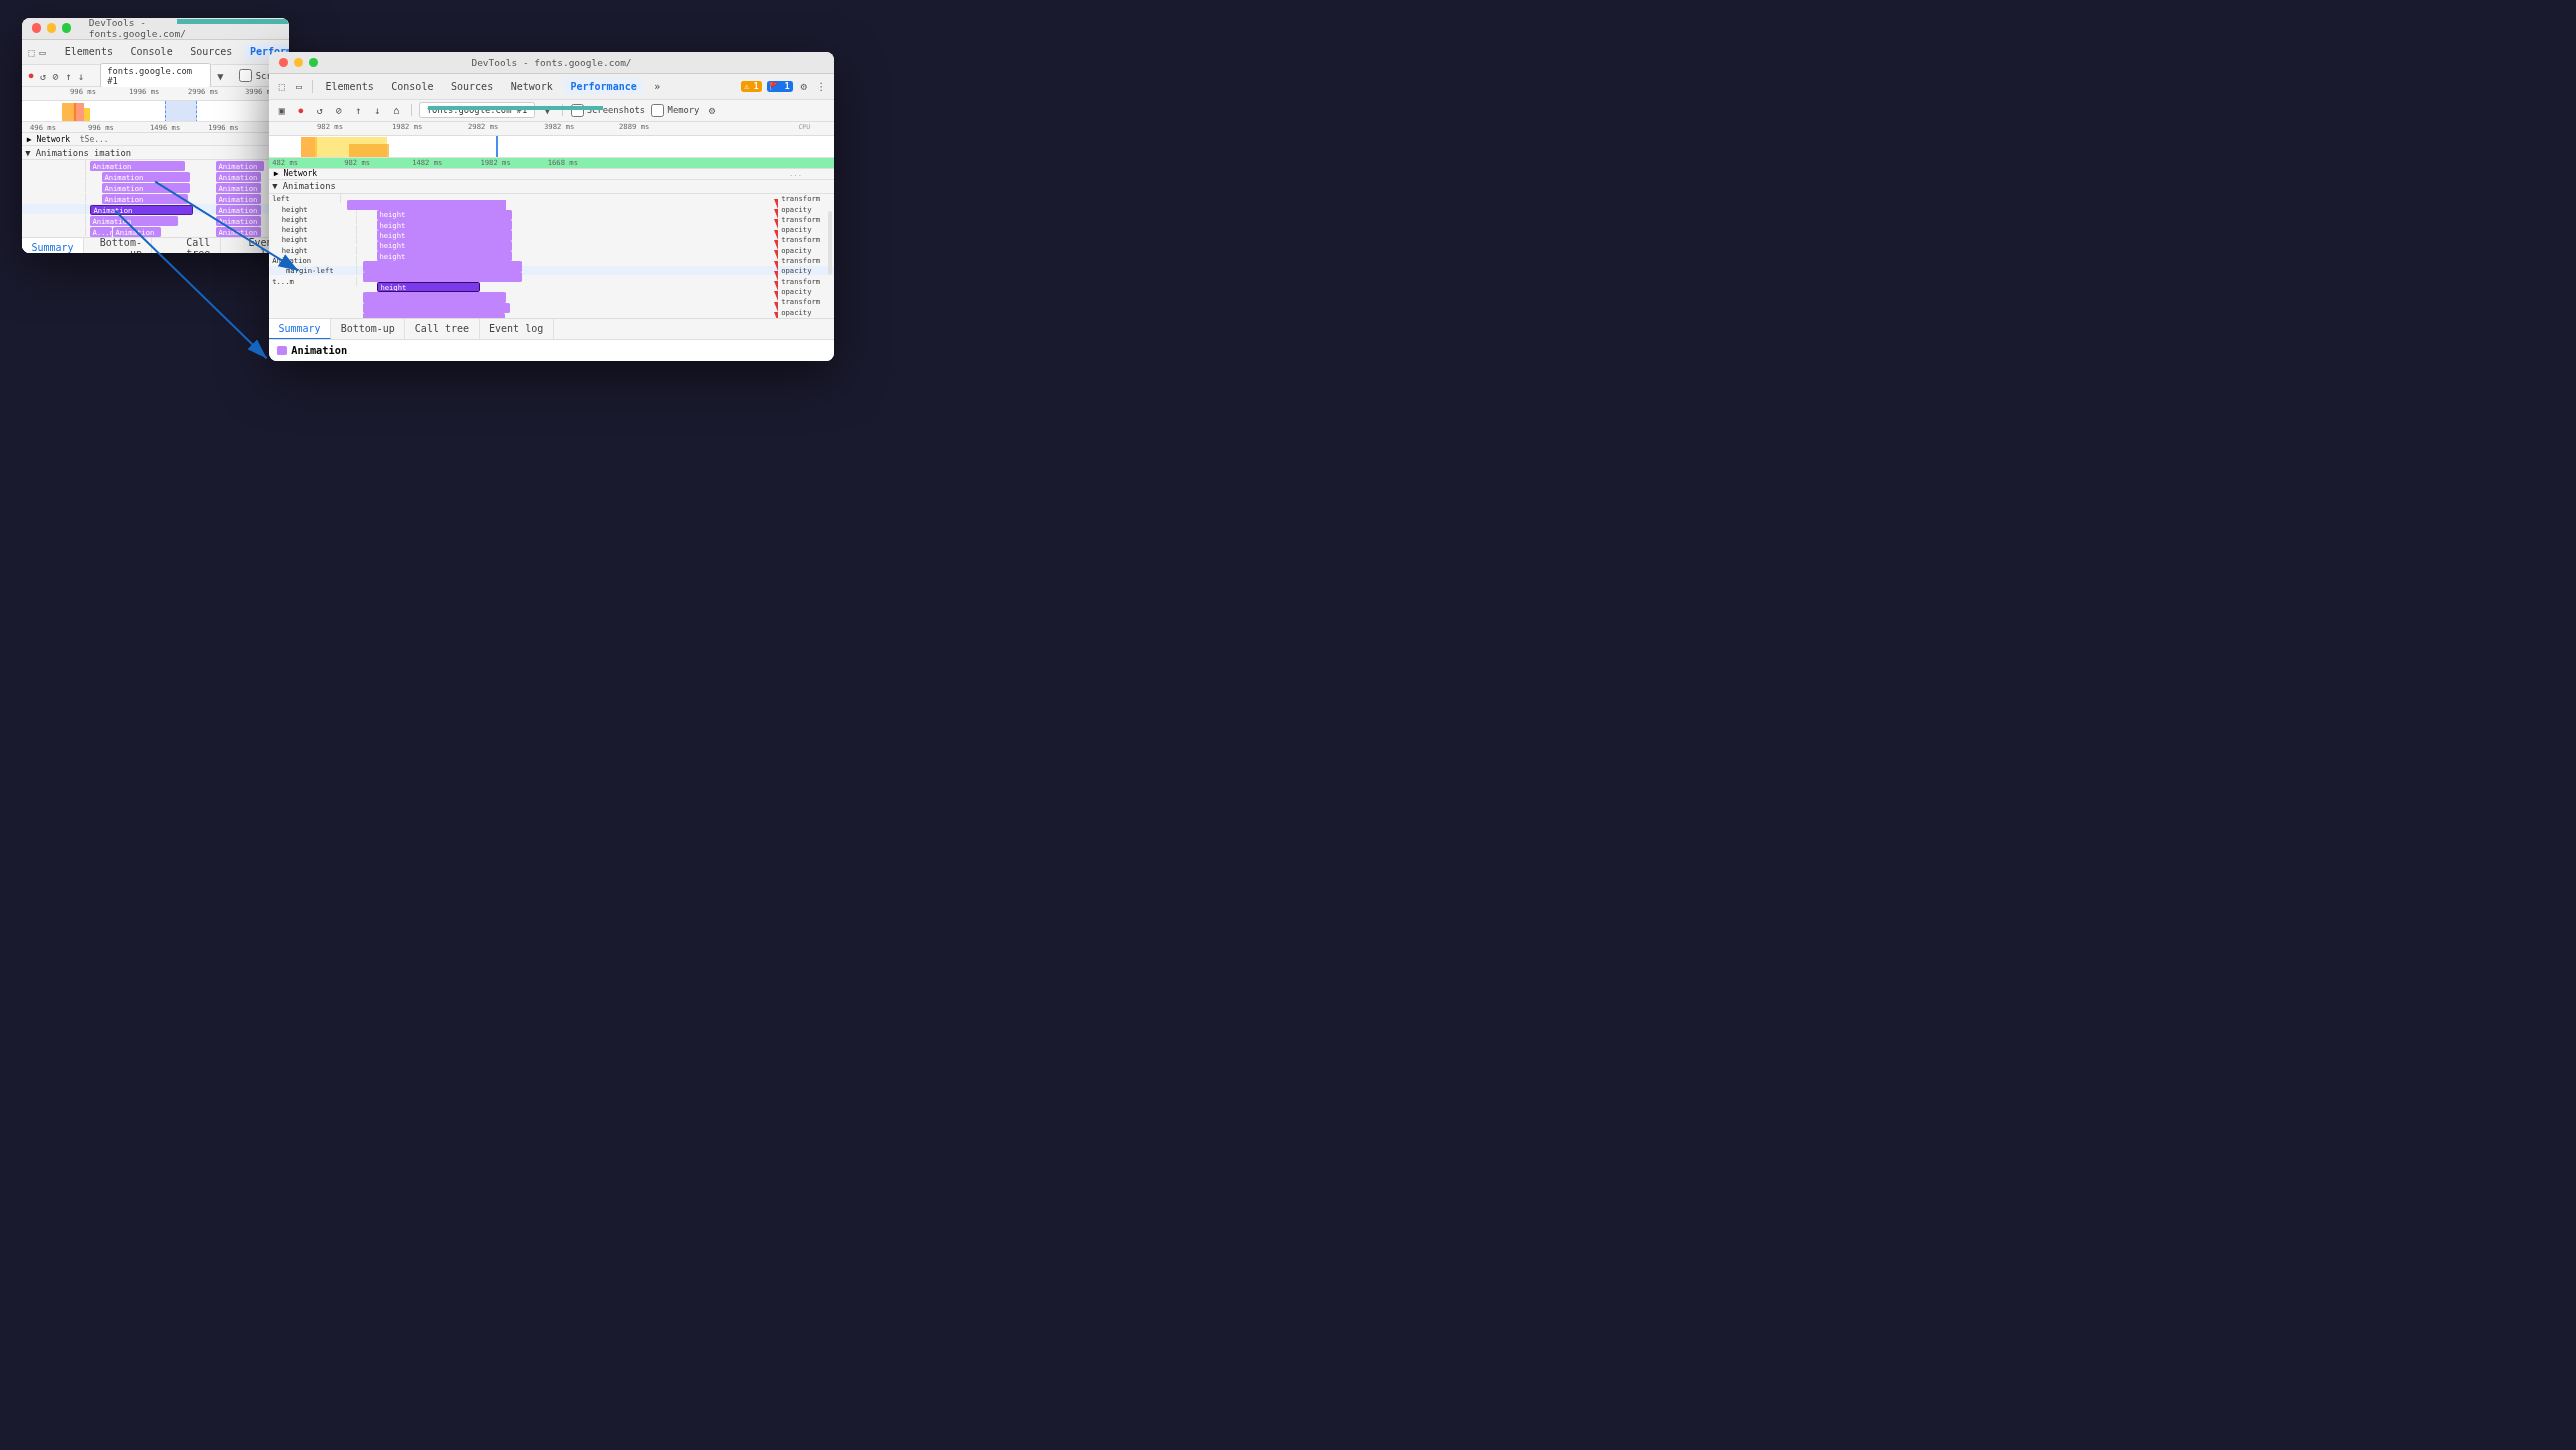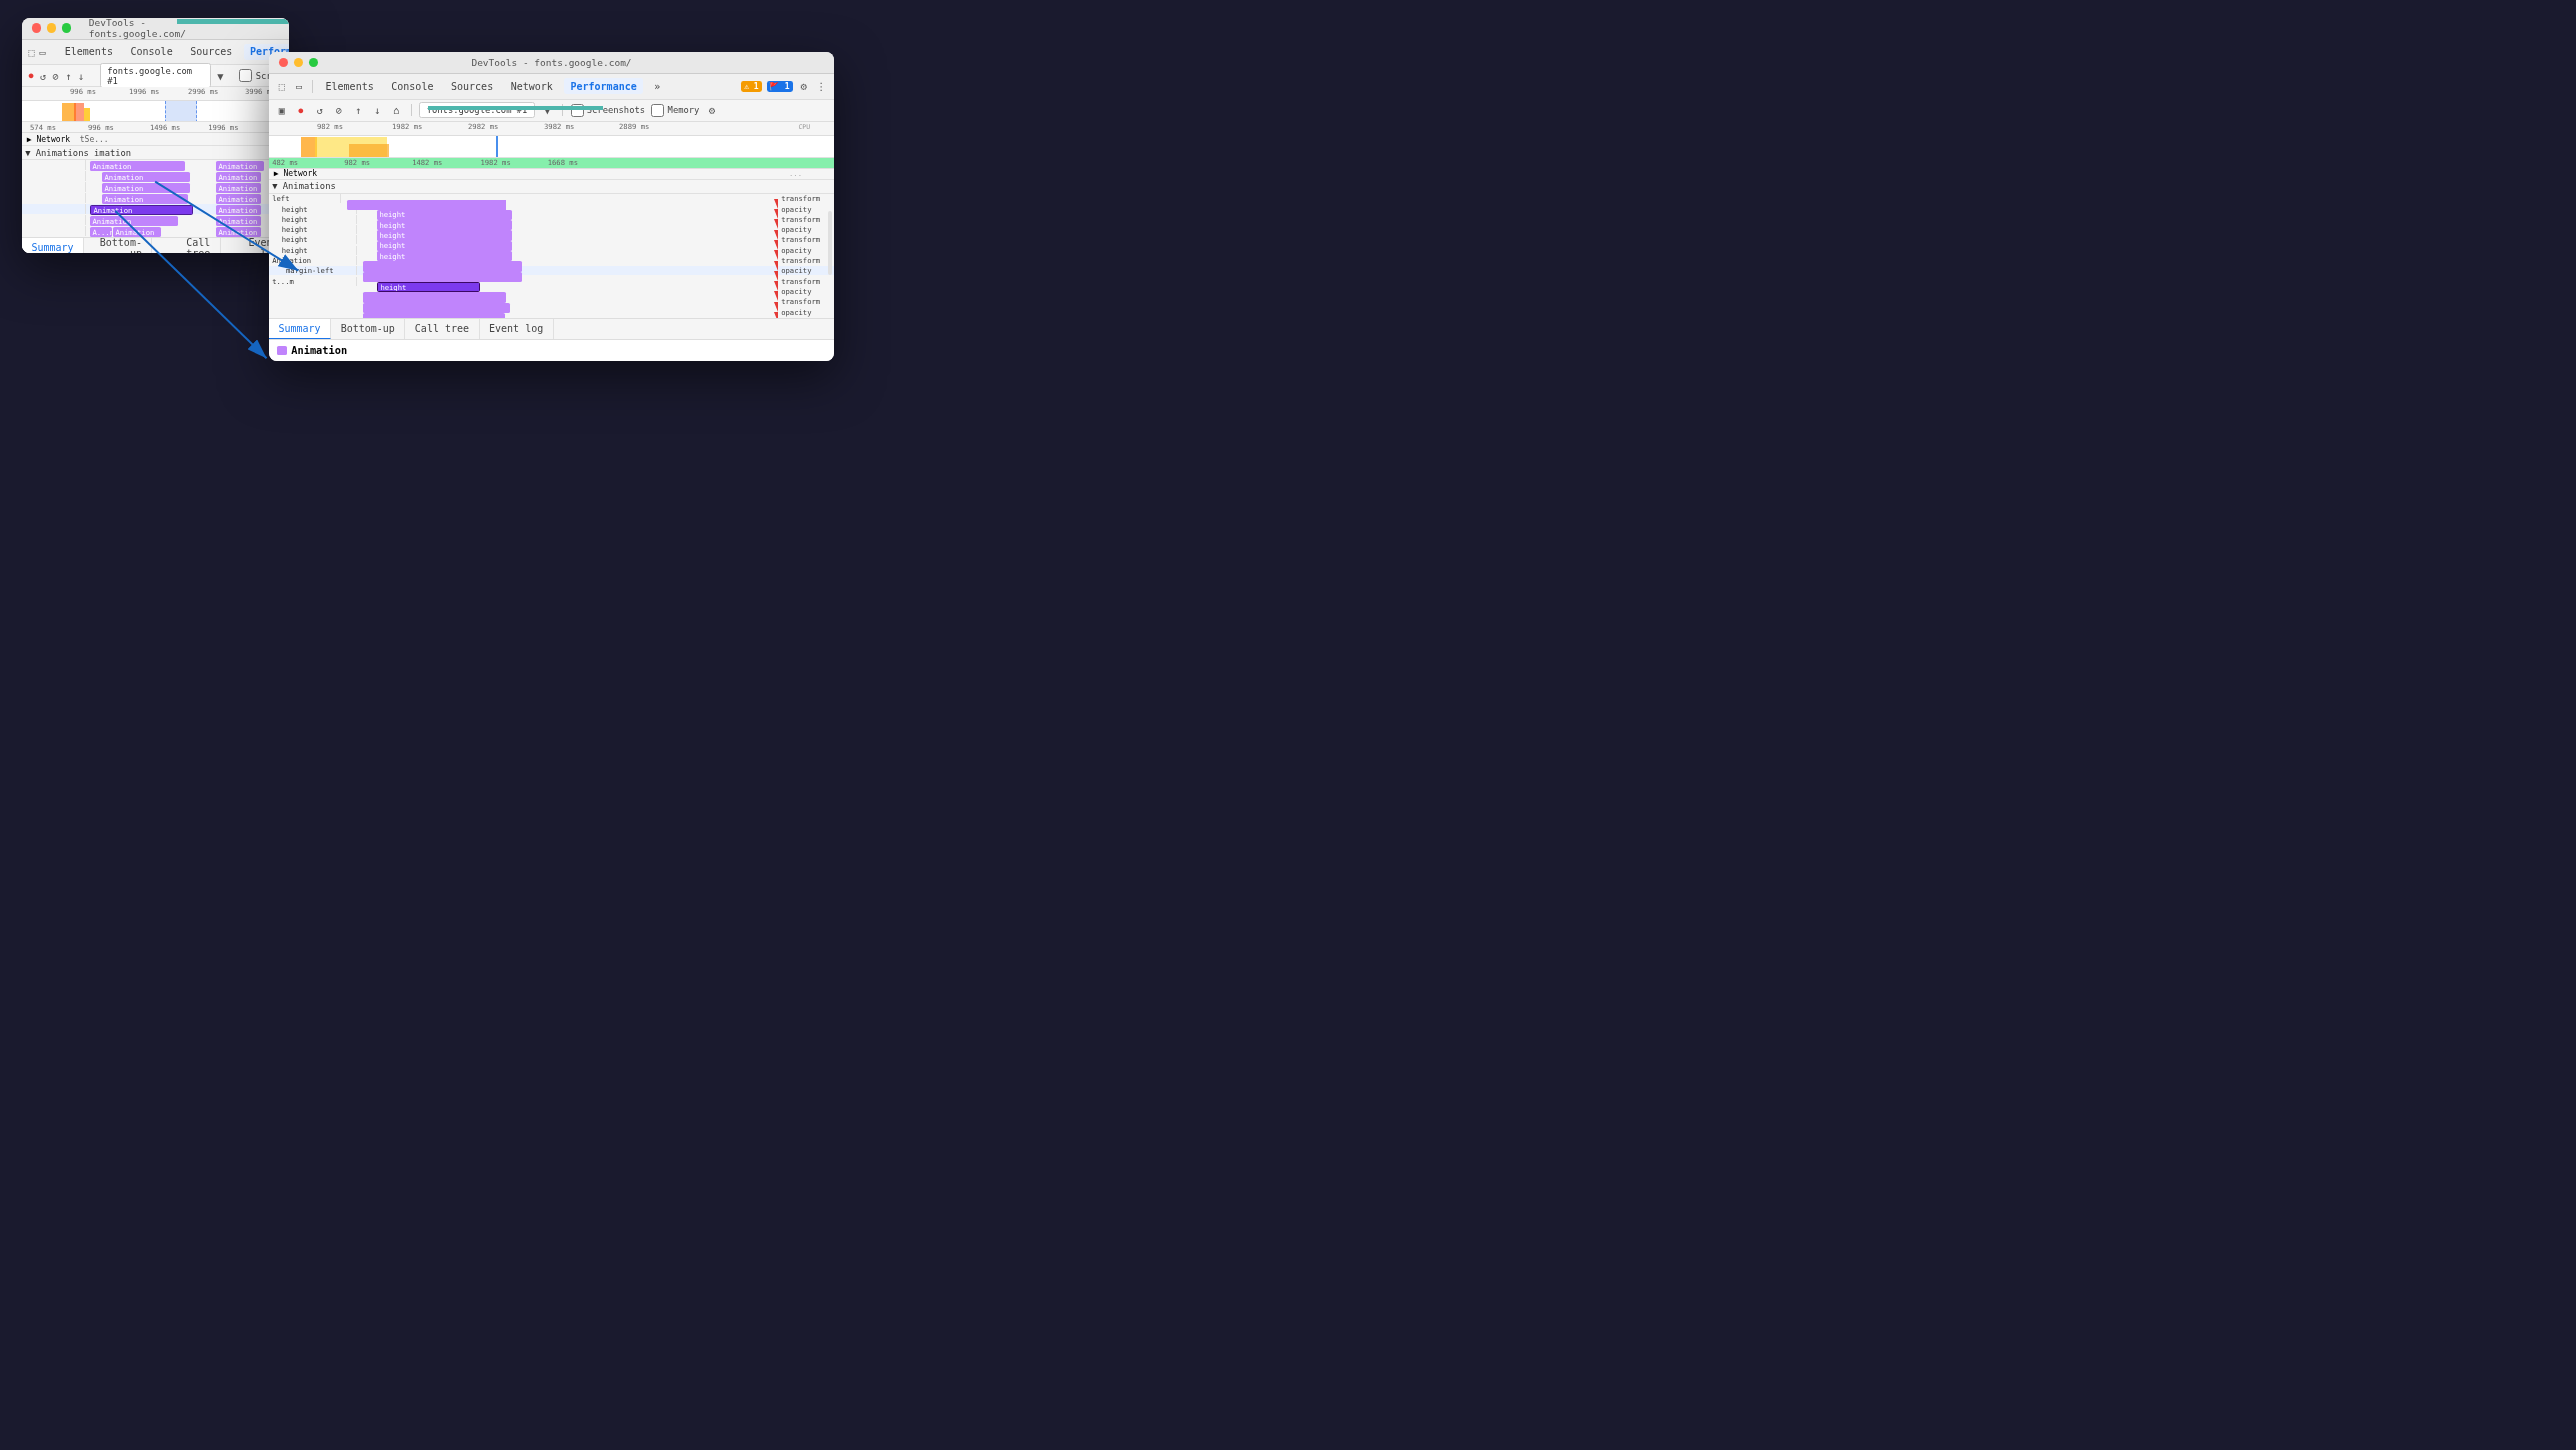--- a/index.html
+++ b/index.html
@@ -292,21 +292,21 @@
 
   <div style="height:32px;background:white;position:relative;border-bottom:0.8px solid #ddd;overflow:hidden;">
 
     <div style="position:absolute;top:1.6px;left:40px;width:14.3px;height:24px;background:#ff9800;opacity:0.7;"></div>
     <div style="position:absolute;top:1.6px;left:52px;width:9.5px;height:20px;background:#ff5722;opacity:0.6;"></div>
     <div style="position:absolute;top:6.4px;left:62px;width:6.4px;height:14.3px;background:#ffc107;opacity:0.8;"></div>
 
     <div style="position:absolute;top:0;left:143px;width:32px;height:100%;background:rgba(100,149,237,0.25);border-left:0.8px dashed #6495ed;border-right:0.8px dashed #6495ed;"></div>
 
     <div style="position:absolute;bottom:0;left:0;right:0;height:11px;background:#f5f5f5;font-size:7.2px;color:#666;display:flex;align-items:center;border-top:0.8px solid #e0e0e0;">
-      <span style="margin-left:8px;">574 ms</span>
+      <span style="margin-left:8px;">496 ms</span>
       <span style="margin-left:32px;">996 ms</span>
       <span style="margin-left:36px;">1496 ms</span>
       <span style="margin-left:28px;">1996 ms</span>
     </div>
   </div>
 
   <div style="height:12.7px;display:flex;align-items:center;background:#f5f5f5;border-bottom:0.8px solid #e0e0e0;font-size:8px;">
     <span style="padding:0 4.8px;font-weight:500;">▶ Network</span>
     <span style="padding:0 4.8px;color:#666;">tSe...</span>
 

